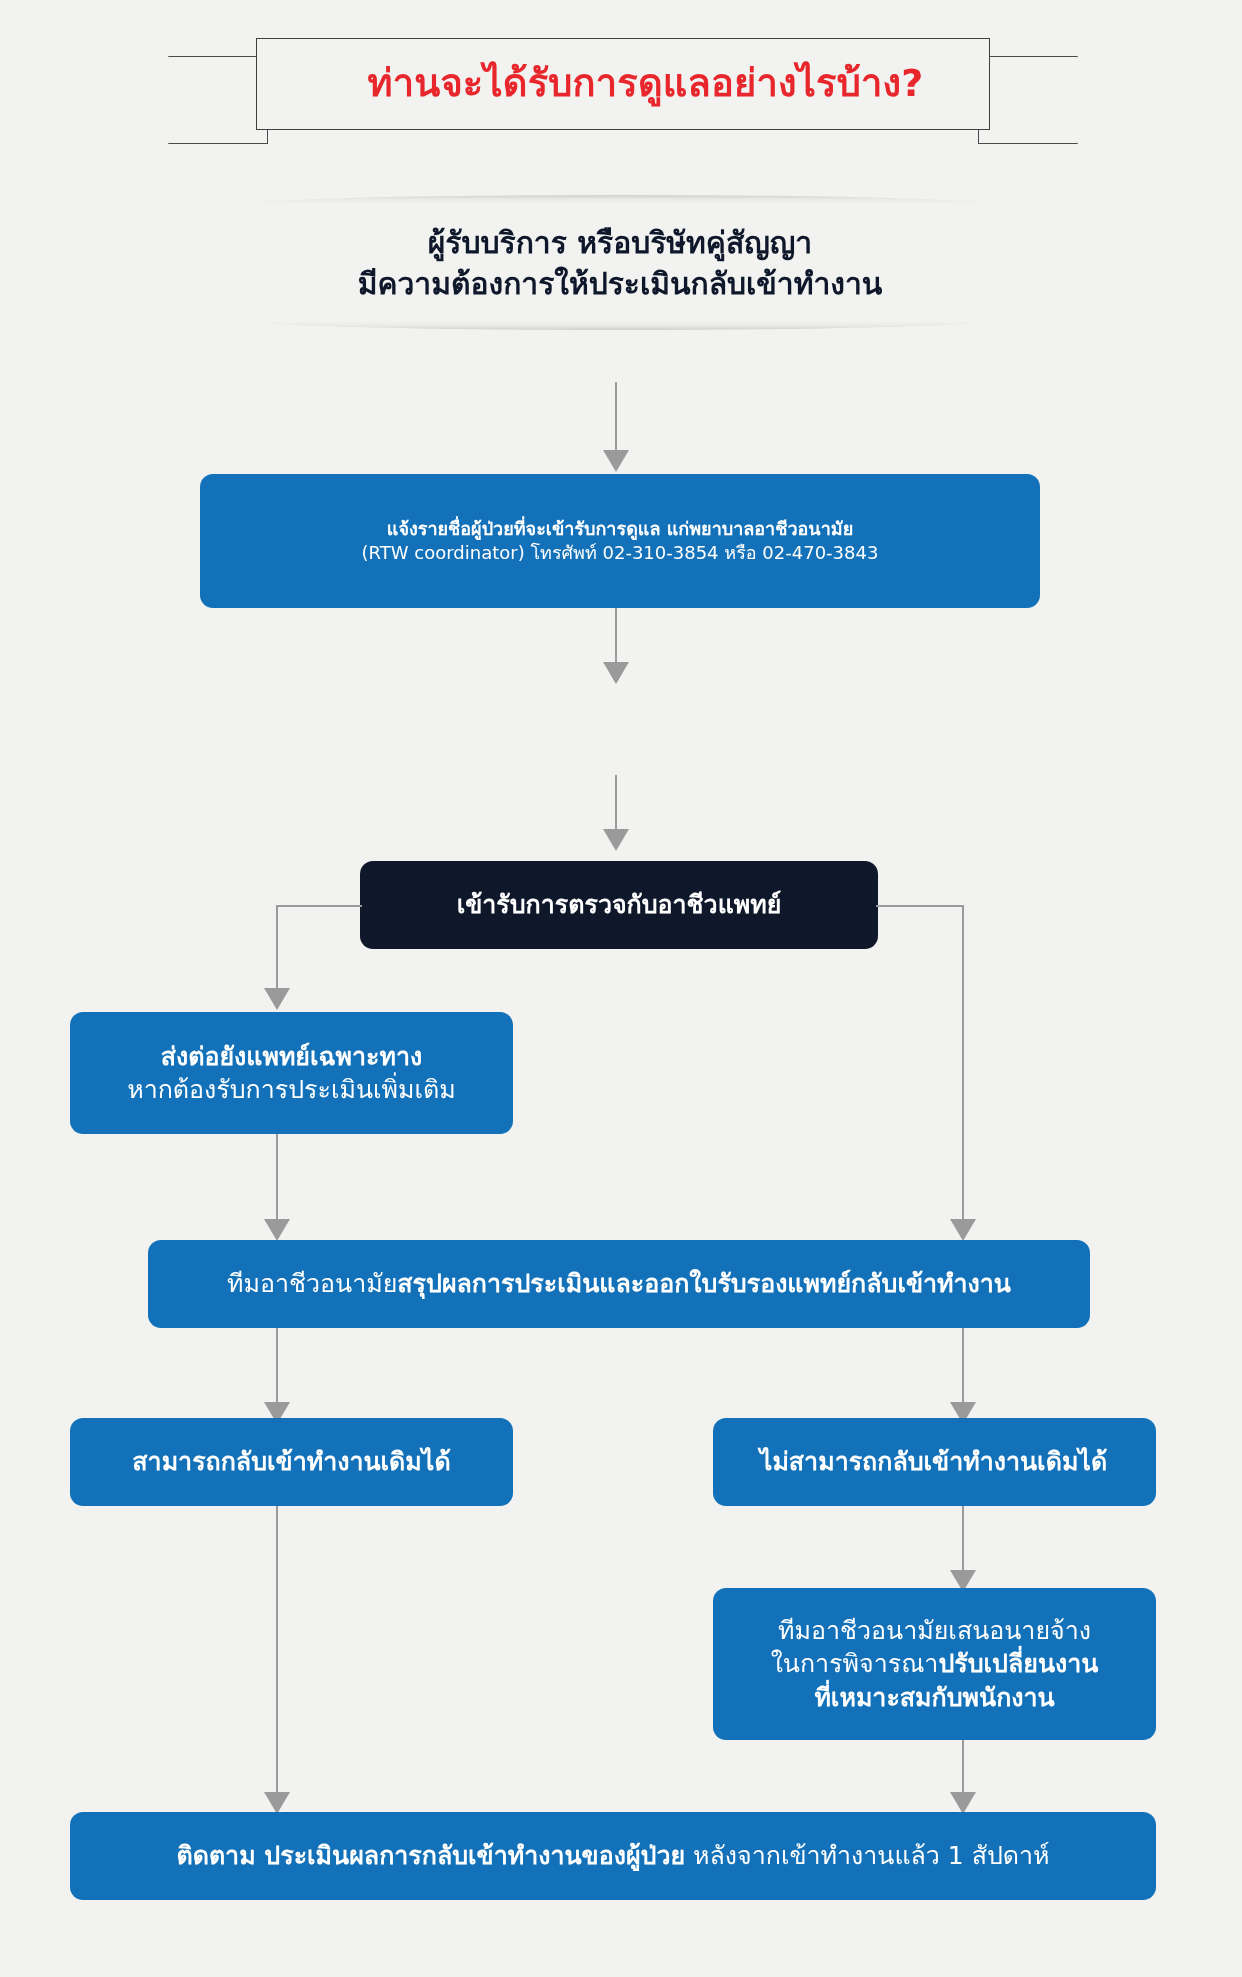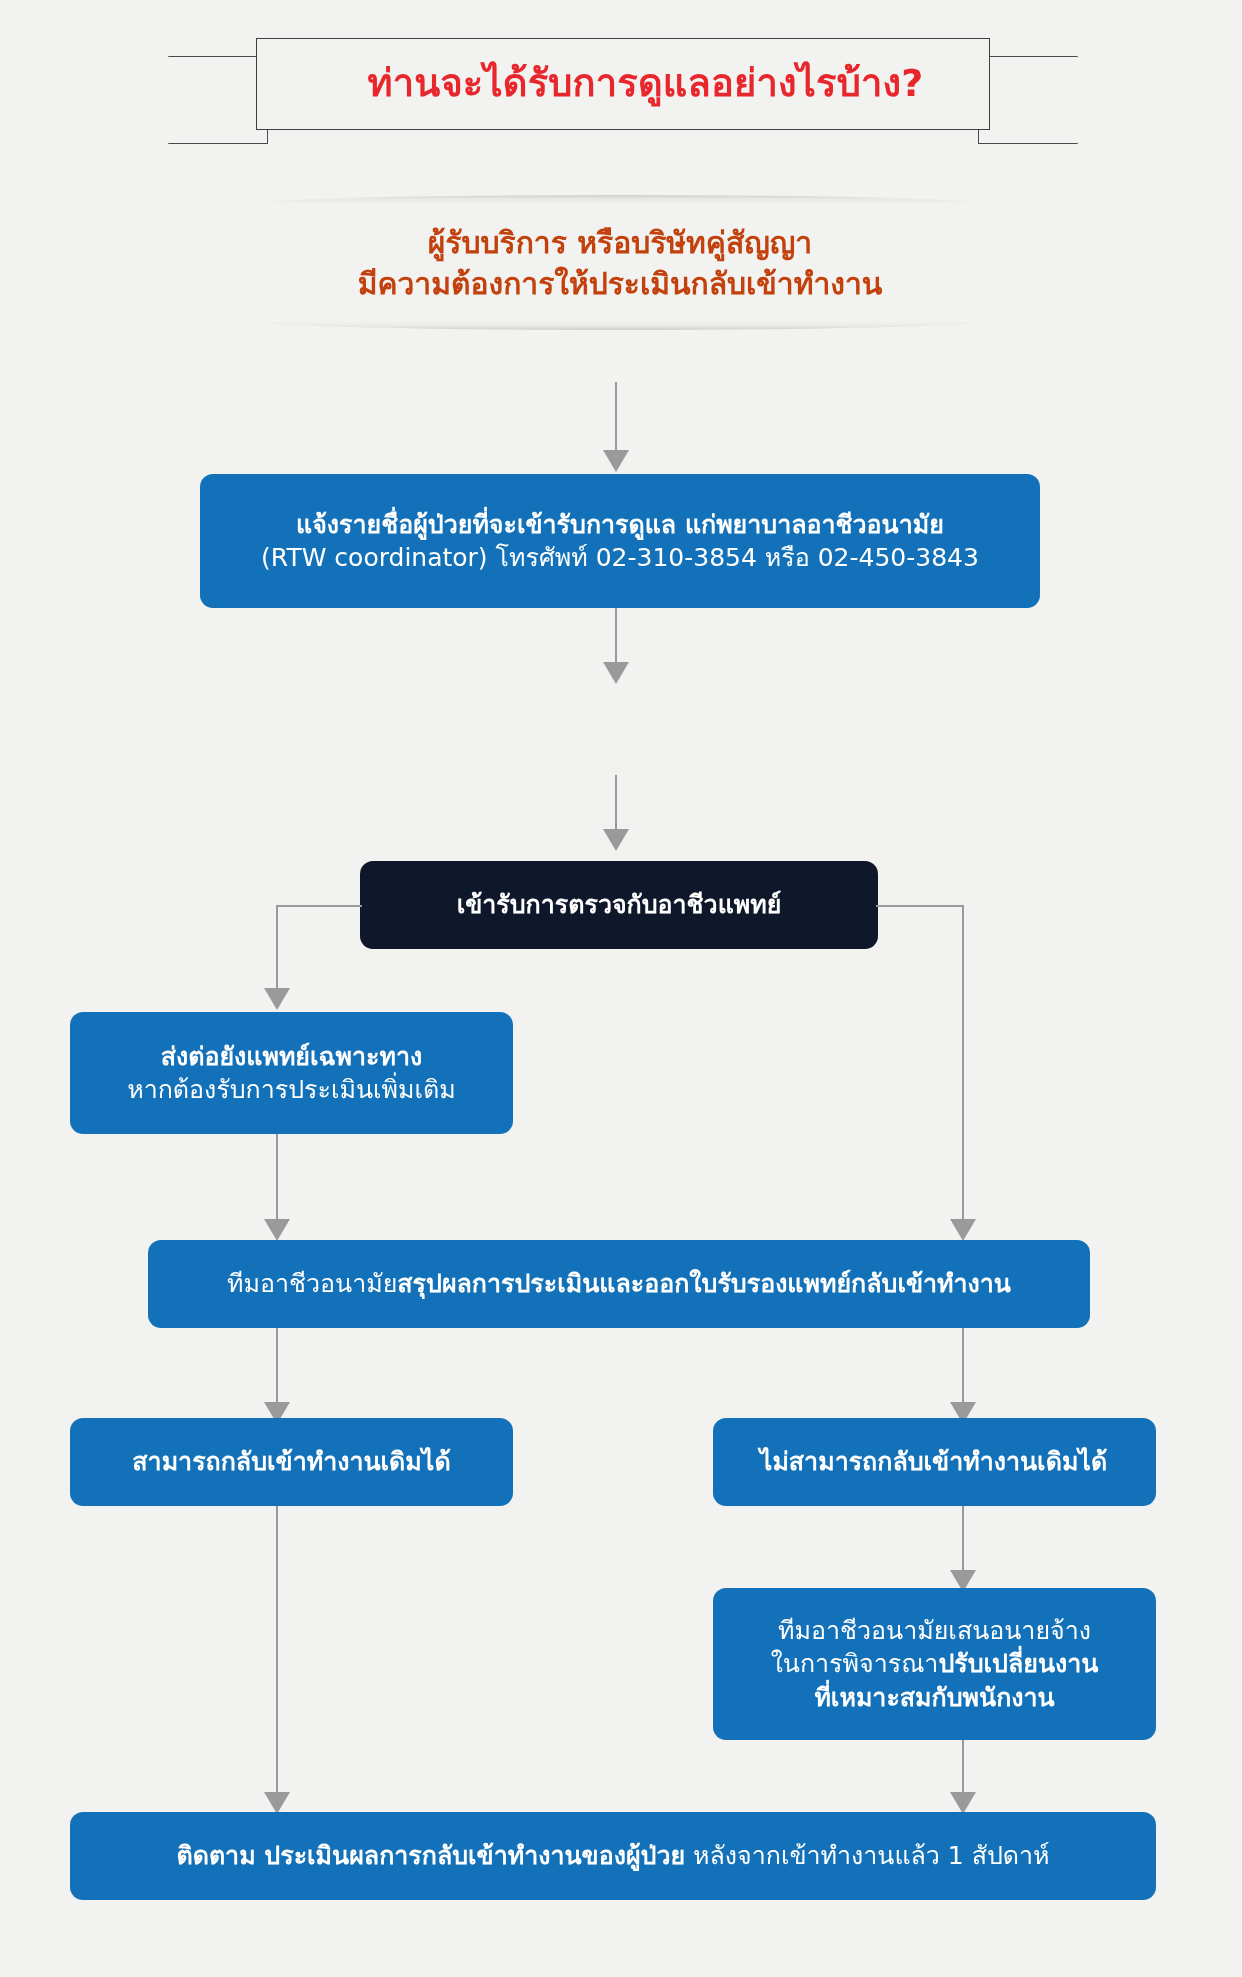--- a/index.html
+++ b/index.html
@@ -80,21 +80,21 @@
     text-align: center;
   }
   .subtitle-rule {
     width: 730px;
     height: 9px;
     background: linear-gradient(to bottom, #cfcfce 0%, #e9e9e8 45%, #f2f2f1 100%);
     border-radius: 50%/100% 100% 0 0;
     margin-bottom: 18px;
   }
   .subtitle-text {
-    color: #c2410c;
+    color: #0f172a;
     font-size: 30px;
     font-weight: bold;
     line-height: 1.38;
   }
   .subtitle-rule-b {
     width: 730px;
     height: 9px;
     margin-top: 16px;
     background: linear-gradient(to top, #cfcfce 0%, #e9e9e8 45%, #f2f2f1 100%);
     border-radius: 50%/0 0 100% 100%;
@@ -155,24 +155,24 @@
   <div class="subtitle-block">
     <div class="subtitle-rule"></div>
     <div class="subtitle-text">ผู้รับบริการ หรือบริษัทคู่สัญญา</div>
     <div class="subtitle-text">มีความต้องการให้ประเมินกลับเข้าทำงาน</div>
     <div class="subtitle-rule-b"></div>
   </div>
 
   <div class="vline" style="left:615px; top:382px; height:72px;"></div>
   <div class="arrowhead" style="left:603px; top:450px;"></div>
 
-  <div class="node blue" id="n-notify" style="left:200px; top:474px; width:840px; height:134px; font-size:25px;">
+  <div class="node blue" id="n-notify" style="left:200px; top:474px; width:840px; height:134px; font-size:18px;">
     <div>
       <span class="line b">แจ้งรายชื่อผู้ป่วยที่จะเข้ารับการดูแล แก่พยาบาลอาชีวอนามัย</span>
-      <span class="line r">(RTW coordinator) โทรศัพท์ 02-310-3854 หรือ 02-450-3843</span>
+      <span class="line r">(RTW coordinator) โทรศัพท์ 02-310-3854 หรือ 02-470-3843</span>
     </div>
   </div>
 
   <div class="vline" style="left:615px; top:608px; height:58px;"></div>
   <div class="arrowhead" style="left:603px; top:662px;"></div>
 
 
   <div class="vline" style="left:615px; top:775px; height:58px;"></div>
   <div class="arrowhead" style="left:603px; top:829px;"></div>
 

